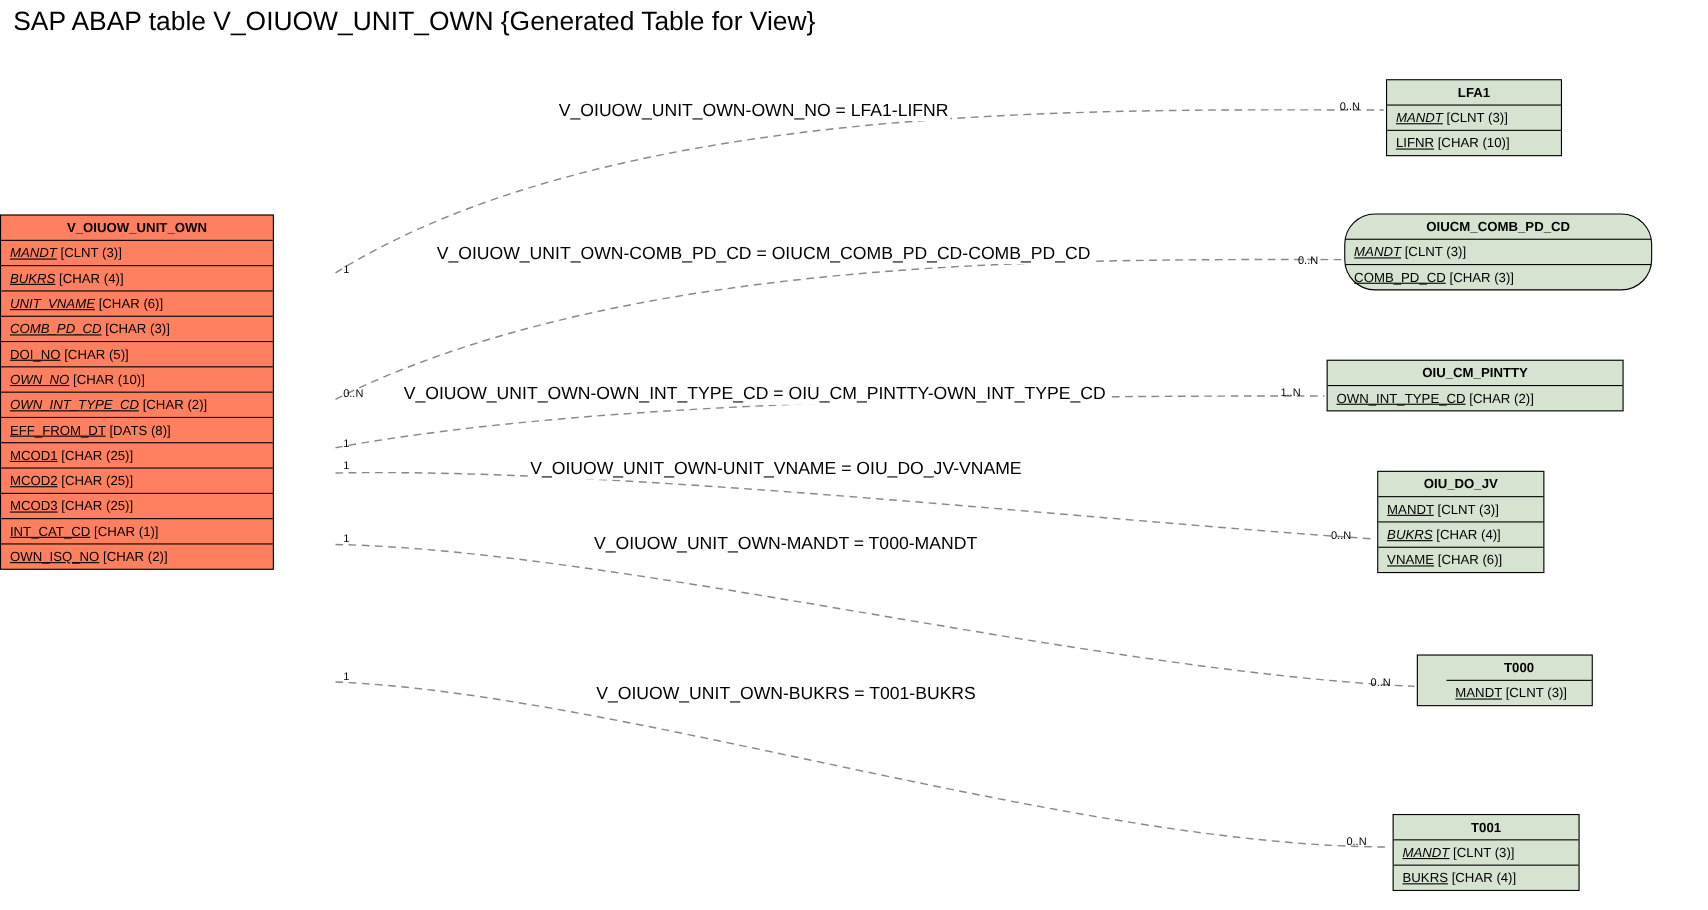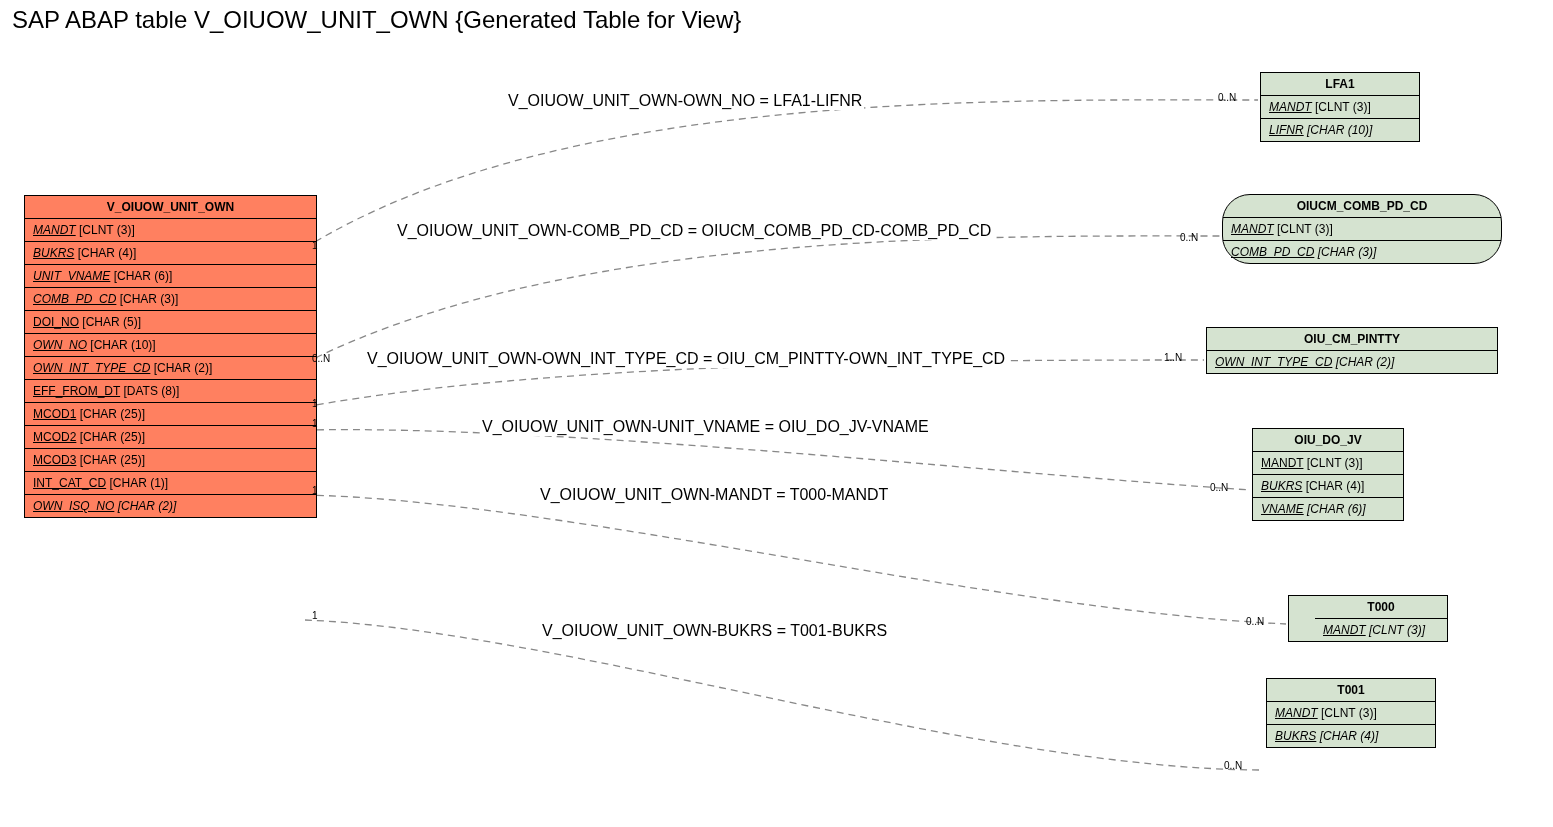--- a/index.html
+++ b/index.html
@@ -25,21 +25,21 @@
     font-weight: bold;
     text-align: center;
     padding: 4px 8px;
     border-bottom: 1px solid #000;
   }
   .entity-row {
     padding: 4px 8px;
     border-bottom: 1px solid #000;
     white-space: nowrap;
   }
-  .entity-row:last-child { border-bottom: none; font-style: italic; }
+  .entity-row:last-child { border-bottom: none; }
   .fld { text-decoration: underline; }
   .fld.italic { font-style: italic; }
   .main-entity { background: #ff8060; }
   .rel-entity { background: #d5e3d0; }
   .rel-label {
     position: absolute;
     font-size: 16px;
     white-space: nowrap;
     background: #fff;
     padding: 0 2px;
@@ -75,21 +75,21 @@
 
   <path d="M 305 407 C 560 360, 980 360, 1204 360"></path>
 
   <path d="M 305 430 C 560 425, 980 472, 1250 490"></path>
 
   <path d="M 305 495 C 560 500, 990 610, 1286 624"></path>
 
   <path d="M 305 620 C 560 630, 980 770, 1264 770"></path>
 </svg>
 
-<div class="entity main-entity" id="ent-main" style="left:24px; top:195px; width:293px;">
+<div class="entity main-entity" id="ent-main" style="left:0; top:195px; width:249px;">
   <div class="entity-header">V_OIUOW_UNIT_OWN</div>
 <div class="entity-row"><span class="fld italic">MANDT</span><span> [CLNT (3)]</span></div>
     <div class="entity-row"><span class="fld italic">BUKRS</span><span> [CHAR (4)]</span></div>
     <div class="entity-row"><span class="fld italic">UNIT_VNAME</span><span> [CHAR (6)]</span></div>
     <div class="entity-row"><span class="fld italic">COMB_PD_CD</span><span> [CHAR (3)]</span></div>
     <div class="entity-row"><span class="fld">DOI_NO</span><span> [CHAR (5)]</span></div>
     <div class="entity-row"><span class="fld italic">OWN_NO</span><span> [CHAR (10)]</span></div>
     <div class="entity-row"><span class="fld italic">OWN_INT_TYPE_CD</span><span> [CHAR (2)]</span></div>
     <div class="entity-row"><span class="fld">EFF_FROM_DT</span><span> [DATS (8)]</span></div>
     <div class="entity-row"><span class="fld">MCOD1</span><span> [CHAR (25)]</span></div>
@@ -104,38 +104,38 @@
 <div class="entity-row"><span class="fld italic">MANDT</span><span> [CLNT (3)]</span></div>
     <div class="entity-row"><span class="fld">LIFNR</span><span> [CHAR (10)]</span></div>
   </div>
 
 <div class="entity rel-entity" id="ent-oiucm" style="left:1222px; top:194px; width:280px;border-radius:28px;">
   <div class="entity-header">OIUCM_COMB_PD_CD</div>
 <div class="entity-row"><span class="fld italic">MANDT</span><span> [CLNT (3)]</span></div>
     <div class="entity-row"><span class="fld">COMB_PD_CD</span><span> [CHAR (3)]</span></div>
   </div>
 
-<div class="entity rel-entity" id="ent-pintty" style="left:1206px; top:327px; width:292px;">
+<div class="entity rel-entity" id="ent-pintty" style="left:1206px; top:327px; width:270px;">
   <div class="entity-header">OIU_CM_PINTTY</div>
 <div class="entity-row"><span class="fld">OWN_INT_TYPE_CD</span><span> [CHAR (2)]</span></div>
   </div>
 
 <div class="entity rel-entity" id="ent-dojv" style="left:1252px; top:428px; width:152px;">
   <div class="entity-header">OIU_DO_JV</div>
 <div class="entity-row"><span class="fld">MANDT</span><span> [CLNT (3)]</span></div>
     <div class="entity-row"><span class="fld italic">BUKRS</span><span> [CHAR (4)]</span></div>
     <div class="entity-row"><span class="fld">VNAME</span><span> [CHAR (6)]</span></div>
   </div>
 
 <div class="entity rel-entity" id="ent-t000" style="left:1288px; top:595px; width:160px;padding-left:26px;">
   <div class="entity-header">T000</div>
 <div class="entity-row"><span class="fld">MANDT</span><span> [CLNT (3)]</span></div>
   </div>
 
-<div class="entity rel-entity" id="ent-t001" style="left:1266px; top:678px; width:170px;">
+<div class="entity rel-entity" id="ent-t001" style="left:1266px; top:740px; width:170px;">
   <div class="entity-header">T001</div>
 <div class="entity-row"><span class="fld italic">MANDT</span><span> [CLNT (3)]</span></div>
     <div class="entity-row"><span class="fld">BUKRS</span><span> [CHAR (4)]</span></div>
   </div>
 
 <div class="rel-label" style="left:506px; top:60px;margin-top:32px;">V_OIUOW_UNIT_OWN-OWN_NO = LFA1-LIFNR</div>
 <div class="rel-label" style="left:395px; top:222px;">V_OIUOW_UNIT_OWN-COMB_PD_CD = OIUCM_COMB_PD_CD-COMB_PD_CD</div>
 <div class="rel-label" style="left:365px; top:350px;">V_OIUOW_UNIT_OWN-OWN_INT_TYPE_CD = OIU_CM_PINTTY-OWN_INT_TYPE_CD</div>
 <div class="rel-label" style="left:480px; top:418px;">V_OIUOW_UNIT_OWN-UNIT_VNAME = OIU_DO_JV-VNAME</div>
 <div class="rel-label" style="left:538px; top:486px;">V_OIUOW_UNIT_OWN-MANDT = T000-MANDT</div>

